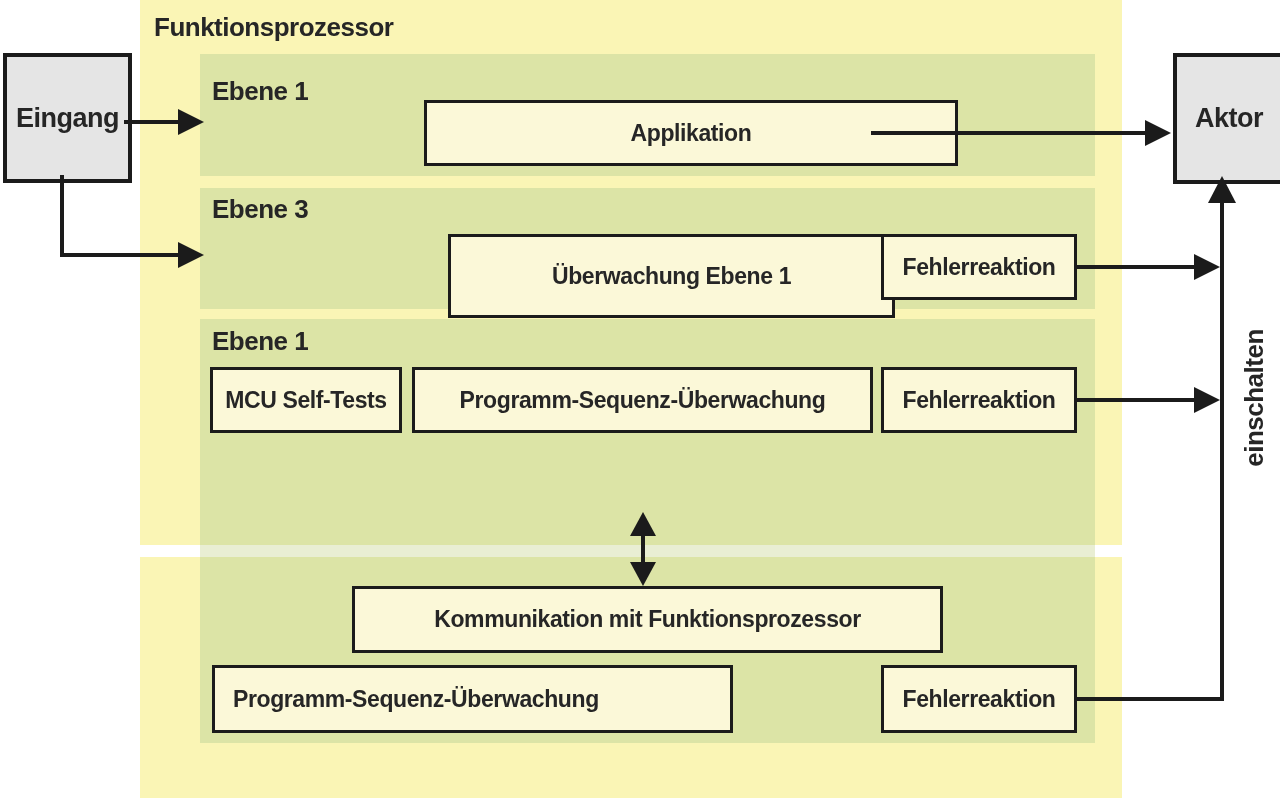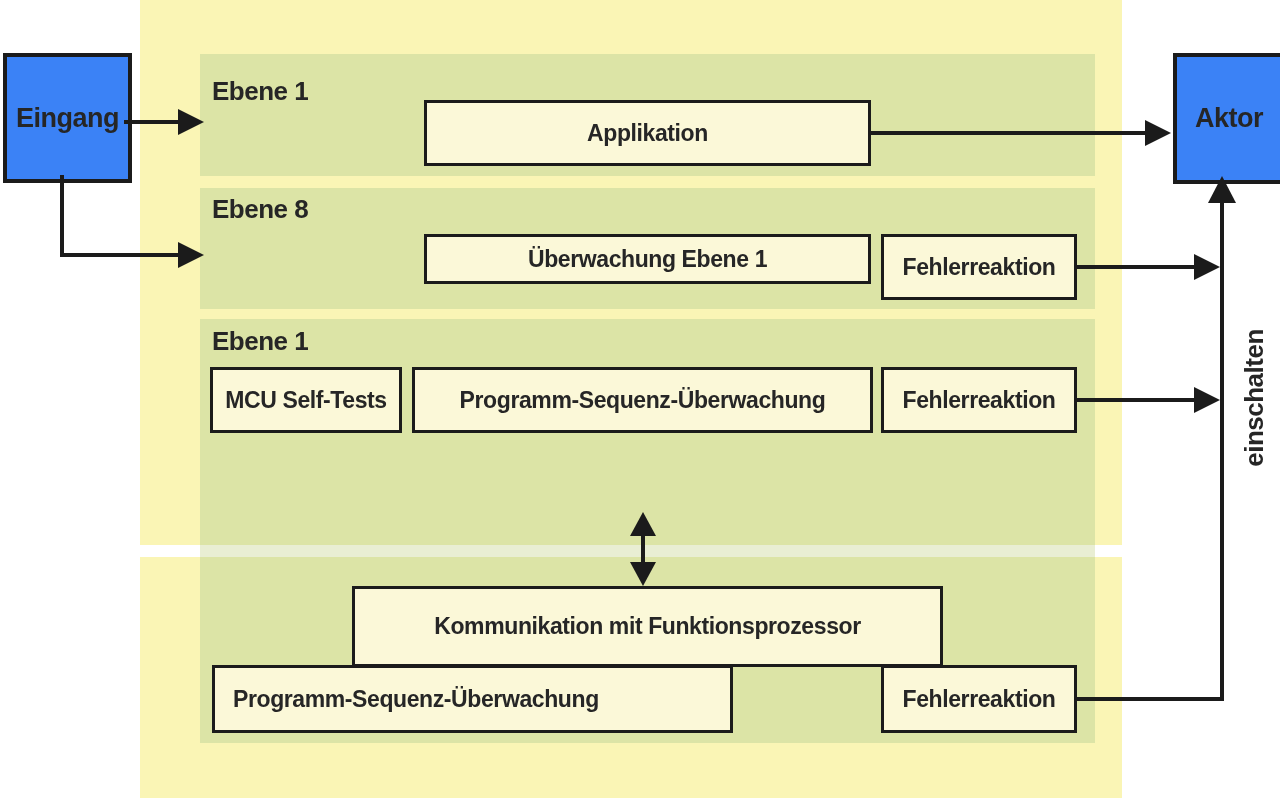--- a/index.html
+++ b/index.html
@@ -6,21 +6,21 @@
   .canvas{
     position:relative;width:1280px;height:798px;
     font-family:"Liberation Sans",sans-serif;
     color:#262626;overflow:hidden;background:#ffffff;
   }
   .abs{position:absolute;}
   .section{background:#faf5b5;}
   .panel{background:#dce4a6;}
   .gap-strip{background:#e9eed3;}
   .node{
-    background:#3b82f6;border:4px solid #1b1b1b;
+    background:#e5e5e5;border:4px solid #1b1b1b;
     display:flex;align-items:center;justify-content:center;
     font-size:27px;font-weight:700;letter-spacing:-0.5px;
   }
   .box{
     background:#fbf8d8;border:3px solid #1b1b1b;
     display:flex;align-items:center;justify-content:center;
     font-size:23px;font-weight:700;letter-spacing:-0.4px;
     box-sizing:border-box;
   }
   .box.left-align{justify-content:flex-start;padding-left:18px;}
@@ -44,38 +44,39 @@
 
   <div class="abs section" style="left:140px;top:0;width:982px;height:545px;"></div>
   <div class="abs section" style="left:140px;top:557px;width:982px;height:241px;"></div>
 
   <div class="abs panel" style="left:200px;top:54px;width:895px;height:122px;"></div>
   <div class="abs panel" style="left:200px;top:188px;width:895px;height:121px;"></div>
   <div class="abs panel" style="left:200px;top:319px;width:895px;height:226px;"></div>
   <div class="abs gap-strip" style="left:200px;top:545px;width:895px;height:12px;"></div>
   <div class="abs panel" style="left:200px;top:557px;width:895px;height:186px;"></div>
 
+  <div class="abs sec-label" style="left:154px;top:12px;">Funktionsprozessor</div>
 
   <div class="abs lvl-label" style="left:212px;top:76px;">Ebene 1</div>
-  <div class="abs lvl-label" style="left:212px;top:194px;">Ebene 8</div>
+  <div class="abs lvl-label" style="left:212px;top:194px;">Ebene 3</div>
   <div class="abs lvl-label" style="left:212px;top:326px;">Ebene 1</div>
 
   <div class="abs node" style="left:3px;top:53px;width:121px;height:122px;">Eingang</div>
   <div class="abs node" style="left:1173px;top:53px;width:104px;height:123px;">Aktor</div>
 
-  <div class="abs box" style="left:424px;top:100px;width:447px;height:66px;">Applikation</div>
+  <div class="abs box" style="left:424px;top:100px;width:534px;height:66px;">Applikation</div>
 
-  <div class="abs box" style="left:424px;top:234px;width:447px;height:50px;">Überwachung Ebene 1</div>
+  <div class="abs box" style="left:448px;top:234px;width:447px;height:84px;">Überwachung Ebene 1</div>
   <div class="abs box" style="left:881px;top:234px;width:196px;height:66px;">Fehlerreaktion</div>
 
   <div class="abs box" style="left:210px;top:367px;width:192px;height:66px;">MCU Self-Tests</div>
   <div class="abs box" style="left:412px;top:367px;width:461px;height:66px;">Programm-Sequenz-Überwachung</div>
   <div class="abs box" style="left:881px;top:367px;width:196px;height:66px;">Fehlerreaktion</div>
 
-  <div class="abs box" style="left:352px;top:586px;width:591px;height:81px;">Kommunikation mit Funktionsprozessor</div>
+  <div class="abs box" style="left:352px;top:586px;width:591px;height:67px;">Kommunikation mit Funktionsprozessor</div>
   <div class="abs box left-align" style="left:212px;top:665px;width:521px;height:68px;">Programm-Sequenz-Überwachung</div>
   <div class="abs box" style="left:881px;top:665px;width:196px;height:68px;">Fehlerreaktion</div>
 
   <div class="abs hline" style="left:124px;top:120px;width:56px;height:4px;"></div>
   <div class="abs arr right" style="left:178px;top:109px;"></div>
 
   <div class="abs vline" style="left:60px;top:175px;width:4px;height:82px;"></div>
   <div class="abs hline" style="left:60px;top:253px;width:120px;height:4px;"></div>
   <div class="abs arr right" style="left:178px;top:242px;"></div>
 

